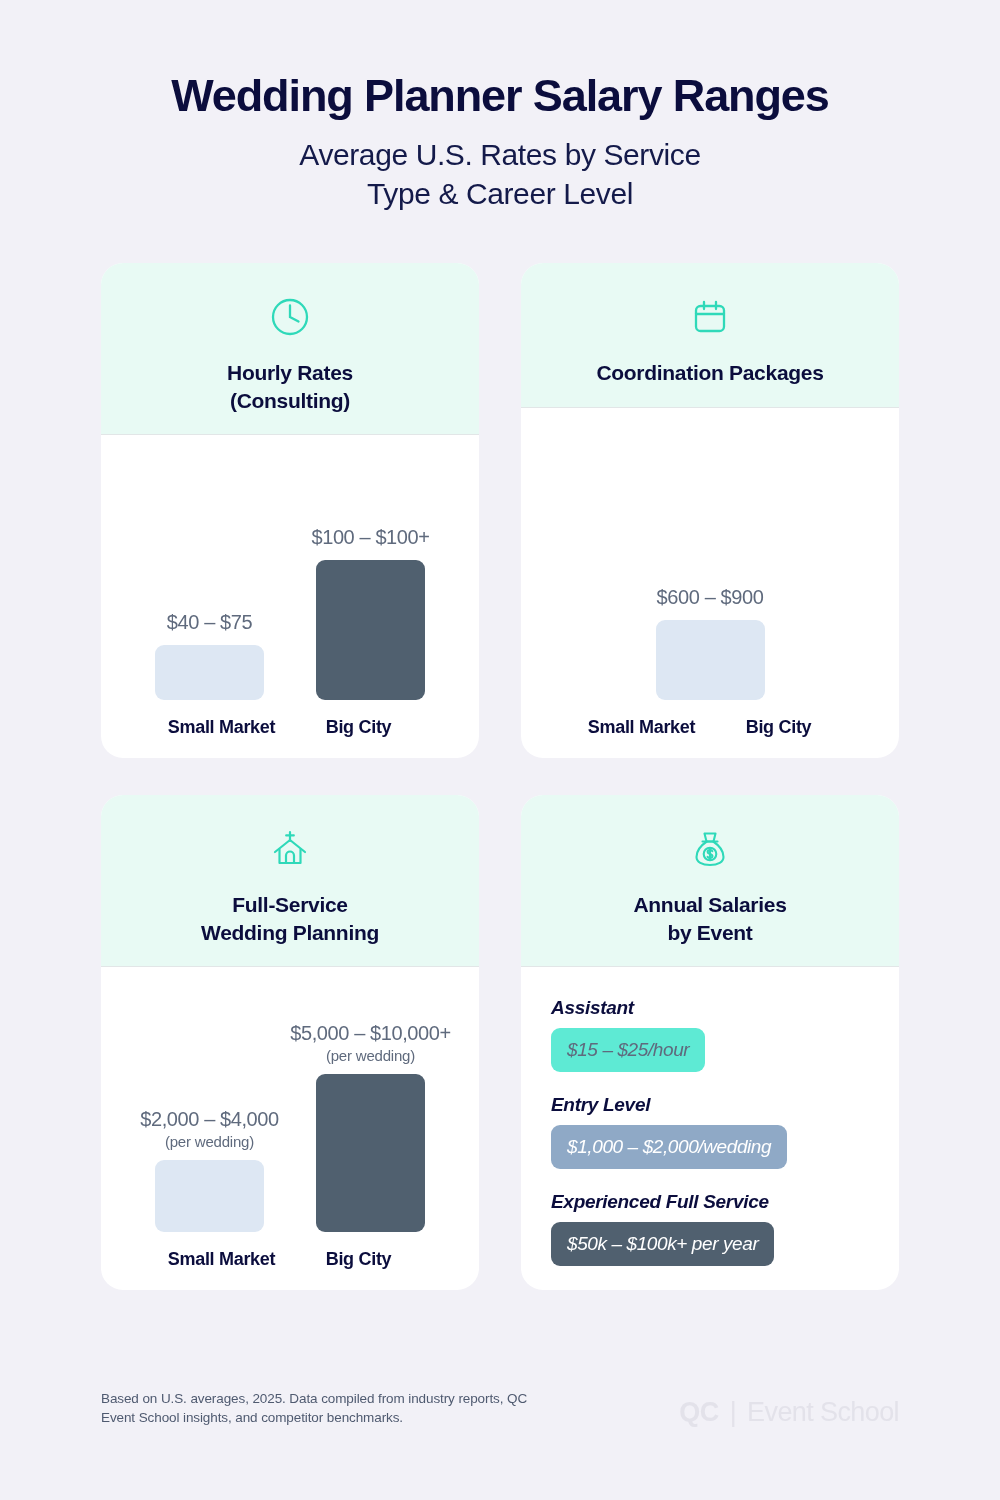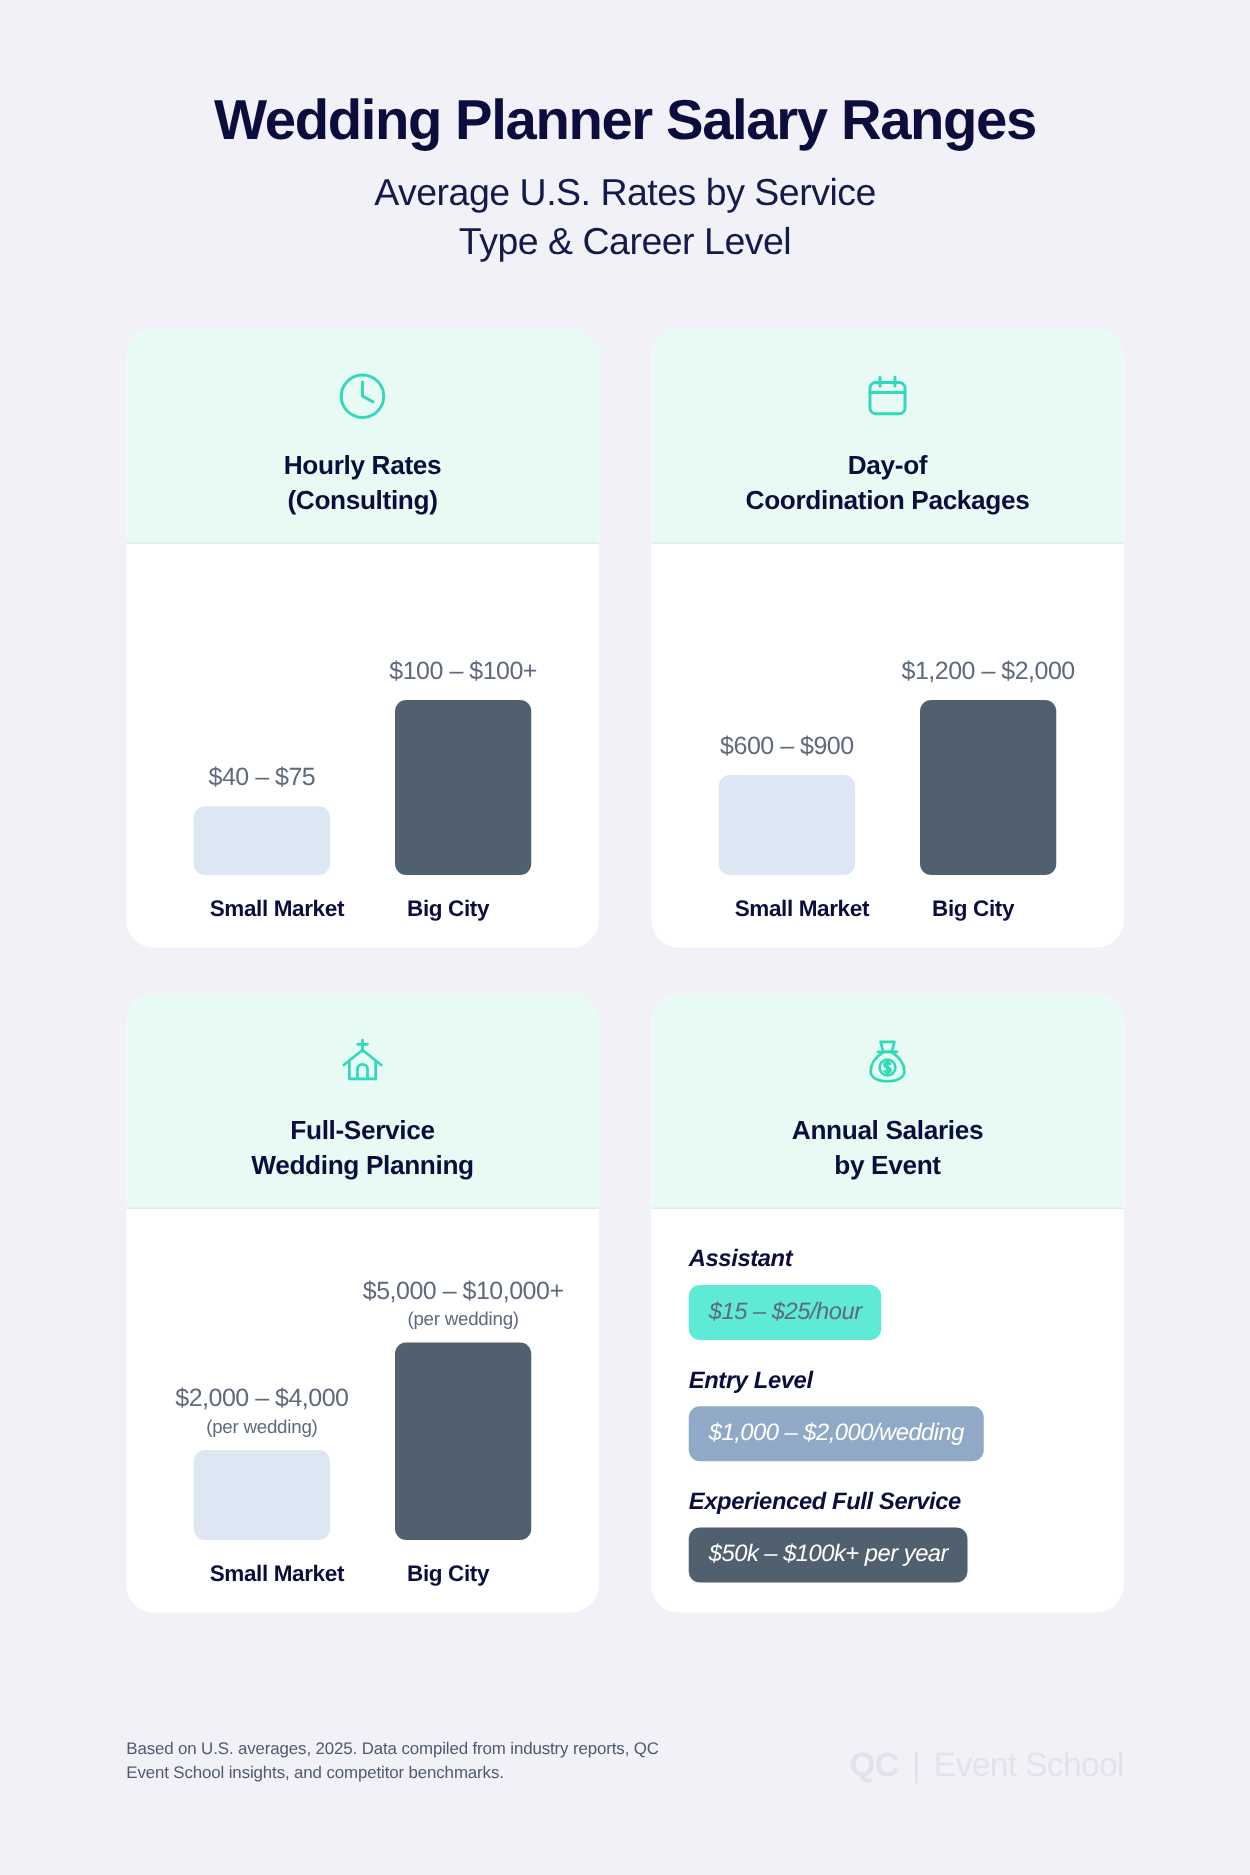--- a/index.html
+++ b/index.html
@@ -171,33 +171,28 @@
       <div class="card-head">
         <div class="card-icon">
           <svg width="44" height="44" viewBox="0 0 44 44" fill="none" stroke="#2fd9b9" stroke-width="2.3" stroke-linecap="round">
             <rect x="8" y="11" width="28" height="25" rx="4.5"></rect>
             <path d="M8 19 L36 19"></path>
             <path d="M16 7 L16 14"></path>
             <path d="M28 7 L28 14"></path>
           </svg>
         </div>
         <div class="card-title">
-          <div>Day-of</div>
           <div>Coordination Packages</div>
         </div>
       </div>
       <div class="card-body">
         <div class="chart">
           <div class="bar-col">
             <div class="bar-value">$600 – $900</div>
             <div class="bar" style="height:80px;background:#dde7f3;"></div>
-          </div>
-          <div class="bar-col">
-            <div class="bar-value">$1,200 – $2,000</div>
-            <div class="bar" style="height:140px;background:#50606f;"></div>
           </div>
         </div>
         <div class="axis-labels">
           <span>Small Market</span>
           <span>Big City</span>
         </div>
       </div>
     </div>
 
     <div class="card">

